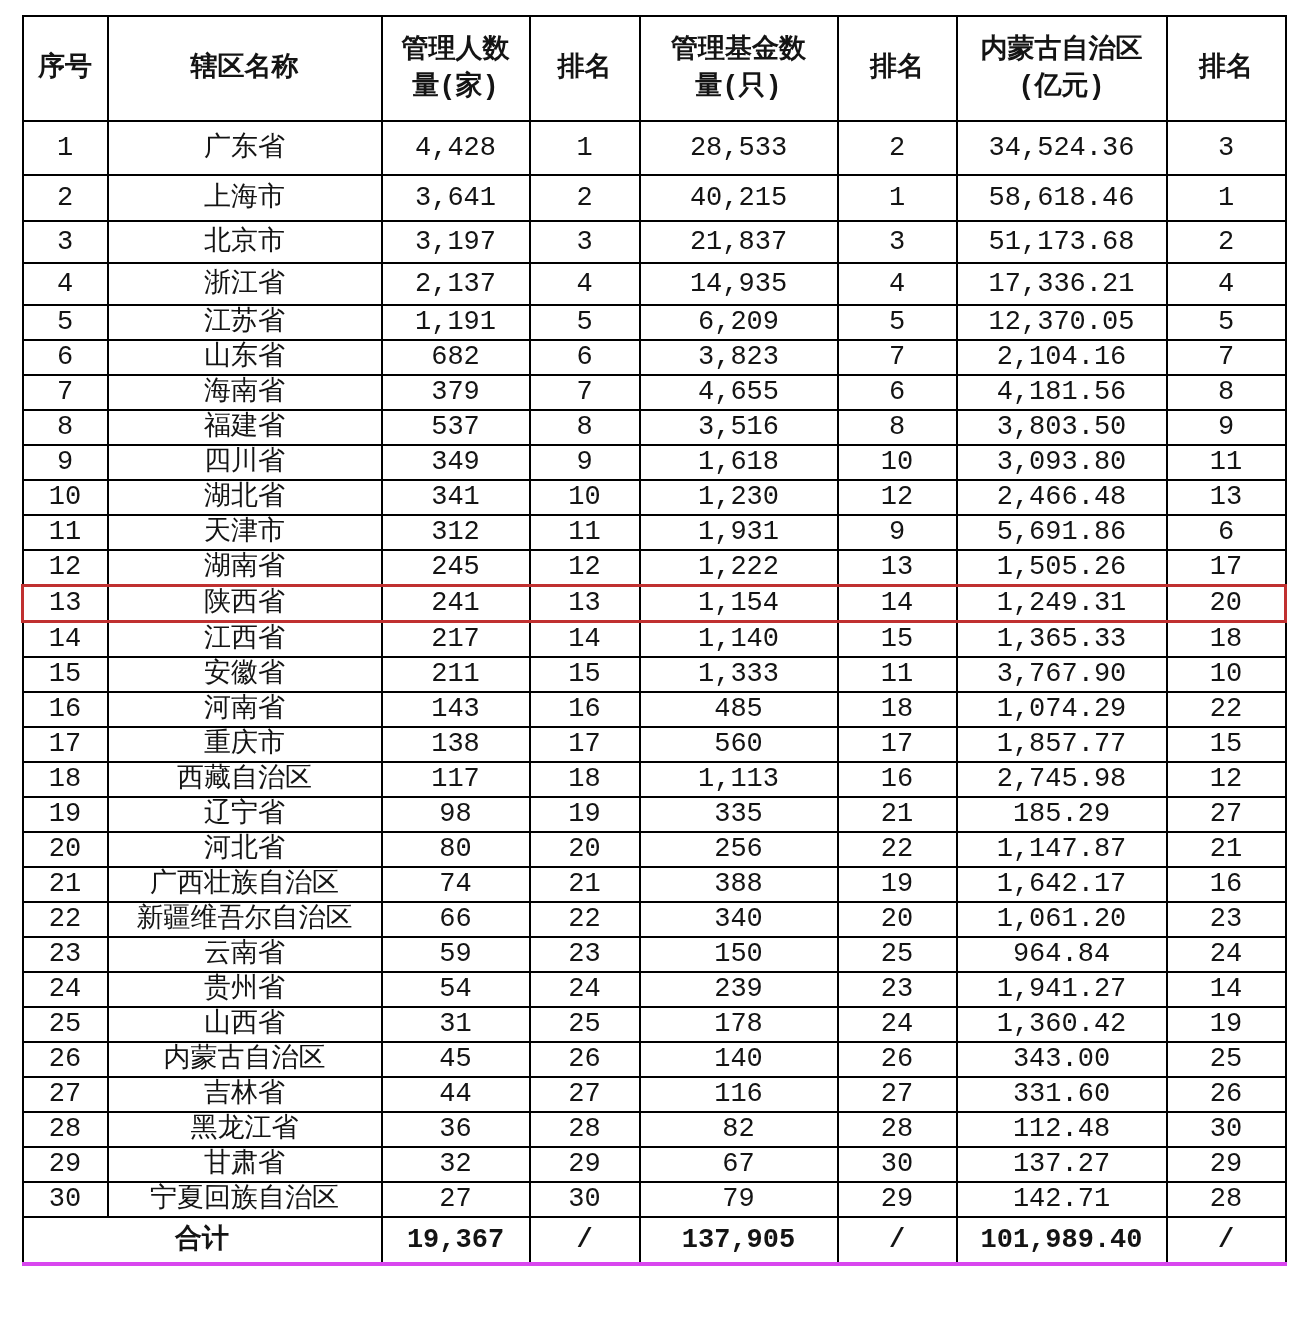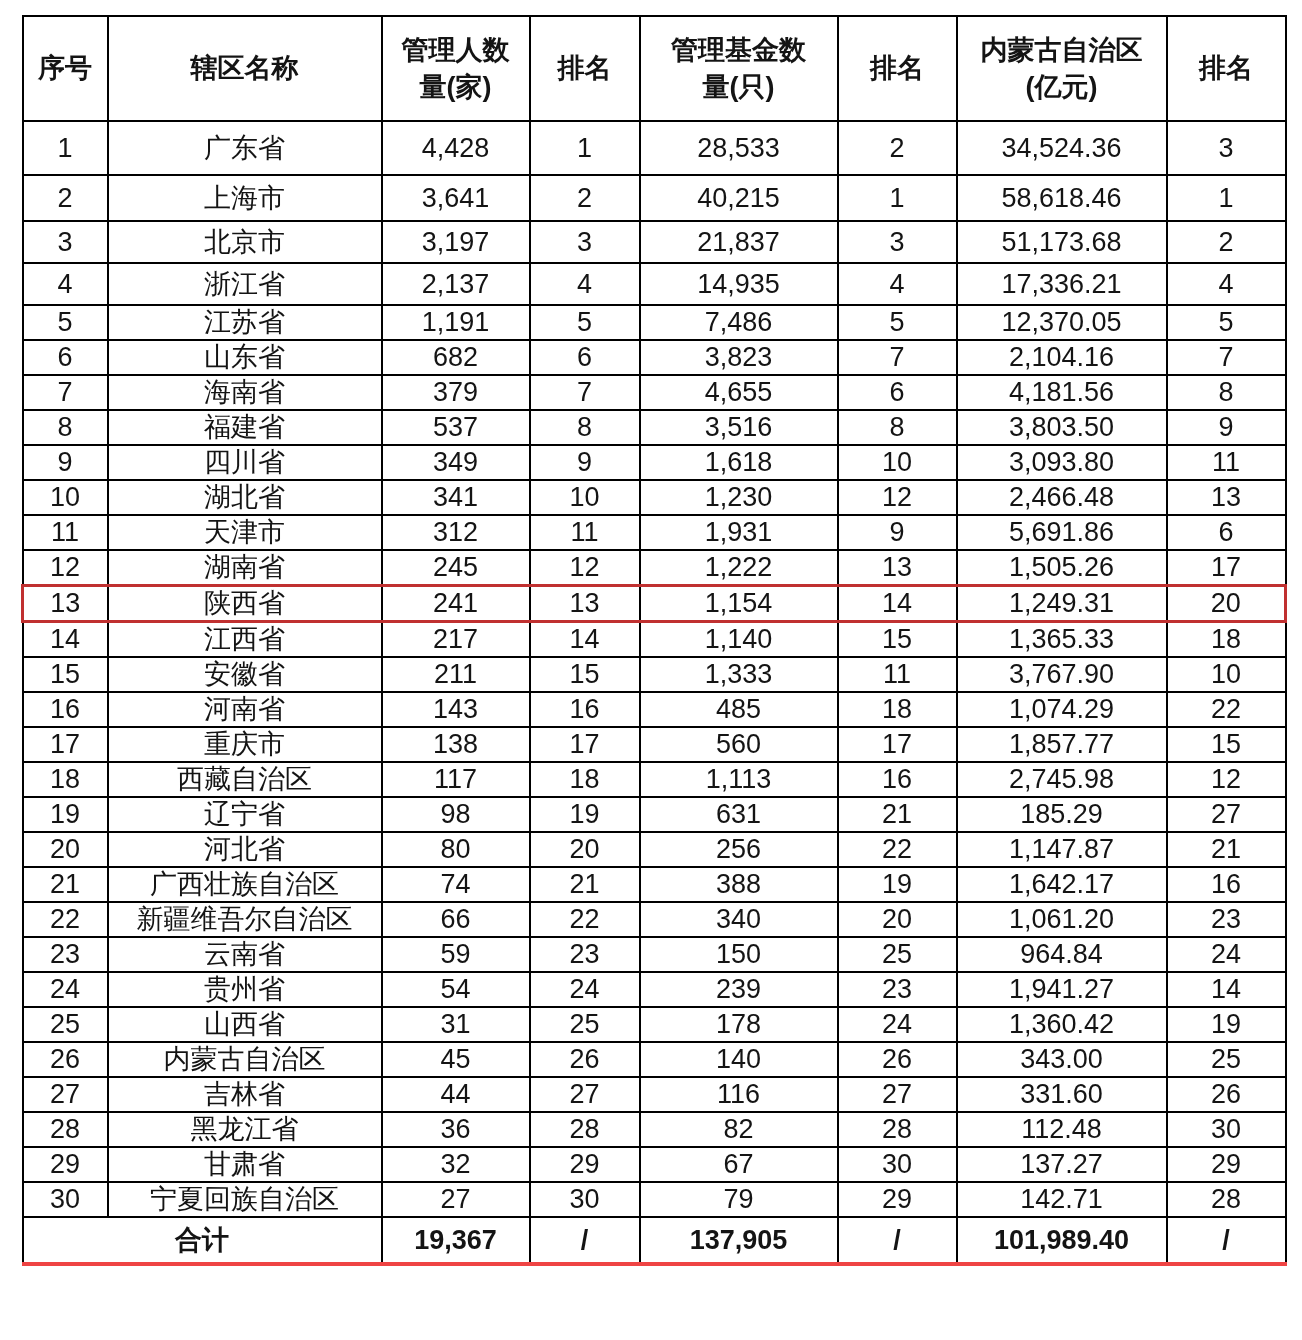--- a/index.html
+++ b/index.html
@@ -12,21 +12,21 @@
     width: 1302px;
     height: 1340px;
     box-sizing: border-box;
     padding: 15px 0 0 21px;
     background: #ffffff;
     overflow: hidden;
   }
   table.fund-table {
     border-collapse: collapse;
     table-layout: fixed;
-    font-family: Liberation Sans, sans-serif;
+    font-family: Liberation Mono, monospace;
     color: #141414;
   }
   .fund-table th,
   .fund-table td {
     border: 2px solid #000000;
     text-align: center;
     vertical-align: middle;
     padding: 0;
     overflow: hidden;
   }
@@ -44,21 +44,21 @@
   }
   
   .fund-table tbody tr:nth-child(1) td { height: 52px; }
   .fund-table tbody tr:nth-child(2) td { height: 44px; }
   .fund-table tbody tr:nth-child(3) td { height: 40px; }
   .fund-table tbody tr:nth-child(4) td { height: 40px; }
   .fund-table tbody tr:nth-child(5) td { height: 33px; }
   .fund-table tr.total td {
     font-weight: bold;
     height: 44px;
-    border-bottom: 4px solid #ef4444;
+    border-bottom: 4px solid #d946ef;
   }
   
   .fund-table tr.highlight td {
     border-top: 3px solid var(--hl, #c03030);
     border-bottom: 3px solid var(--hl, #c03030);
   }
   .fund-table tr.highlight td:first-child {
     border-left: 3px solid var(--hl, #c03030);
   }
   .fund-table tr.highlight td:last-child {
@@ -134,21 +134,21 @@
           <td>14,935</td>
           <td>4</td>
           <td>17,336.21</td>
           <td>4</td>
         </tr>
         <tr>
           <td>5</td>
           <td>江苏省</td>
           <td>1,191</td>
           <td>5</td>
-          <td>7,486</td>
+          <td>6,209</td>
           <td>5</td>
           <td>12,370.05</td>
           <td>5</td>
         </tr>
         <tr>
           <td>6</td>
           <td>山东省</td>
           <td>682</td>
           <td>6</td>
           <td>3,823</td>
@@ -274,21 +274,21 @@
           <td>1,113</td>
           <td>16</td>
           <td>2,745.98</td>
           <td>12</td>
         </tr>
         <tr>
           <td>19</td>
           <td>辽宁省</td>
           <td>98</td>
           <td>19</td>
-          <td>631</td>
+          <td>335</td>
           <td>21</td>
           <td>185.29</td>
           <td>27</td>
         </tr>
         <tr>
           <td>20</td>
           <td>河北省</td>
           <td>80</td>
           <td>20</td>
           <td>256</td>

